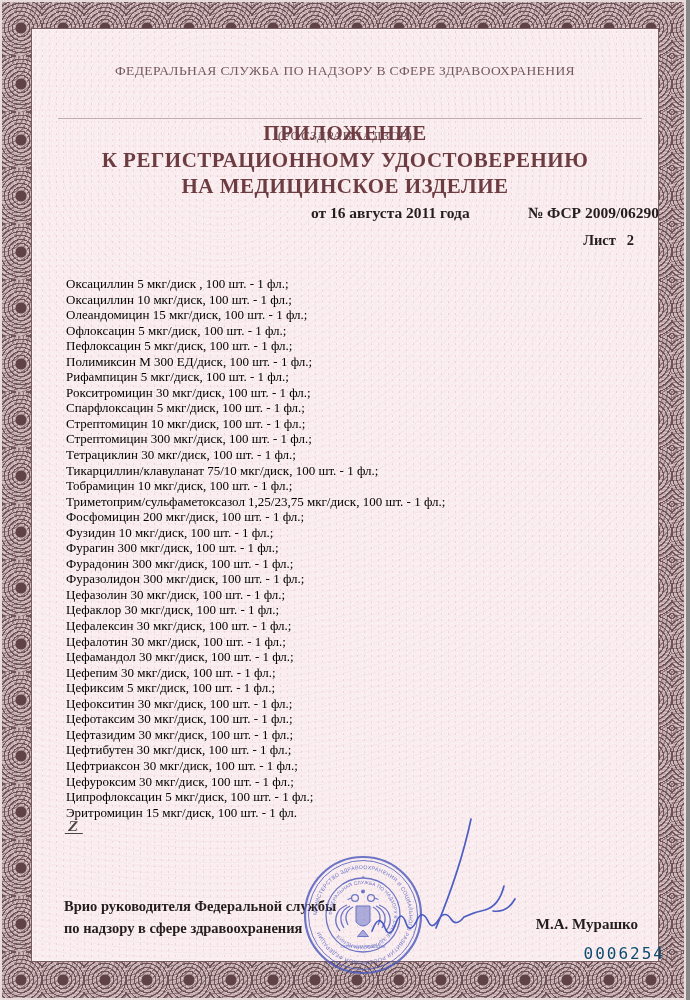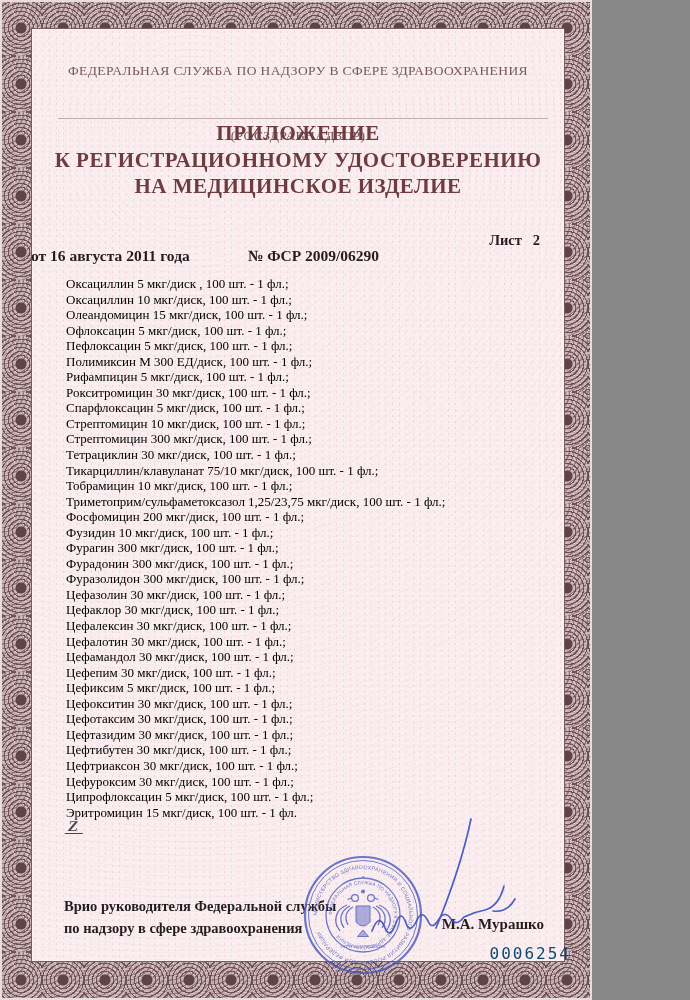--- a/index.html
+++ b/index.html
@@ -1,17 +1,17 @@
 <!DOCTYPE html>
 <html><head>
 <meta charset="utf-8">
 <style>
   html,body{margin:0;padding:0;background:#888;}
   .page{
-    position:relative;width:592px;height:1000px;overflow:hidden;
+    position:relative;width:686px;height:1000px;overflow:hidden;
     font-family:"Liberation Serif", serif;
     background:#c6aeb1;
   }
   
   .frame{
     position:absolute;inset:0;
     background-color:#c3aaad;
     background-image:
       radial-gradient(circle at 21px 28px, #5f4347 0 5px, rgba(0,0,0,0) 6px),
       repeating-radial-gradient(circle at 21px 28px, rgba(104,76,81,.95) 0 1.2px, rgba(0,0,0,0) 1.2px 4px),
@@ -40,22 +40,22 @@
   
   .abs{position:absolute;}
   .agency{left:31px;right:27px;text-align:center;color:#73595d;font-size:13.5px;letter-spacing:.4px;}
   .agency1{top:63px;}
   .agency2{top:81px;margin-top:47px;}
   .hairline{top:118px;left:58px;right:44px;height:1px;background:rgba(122,90,94,.45);}
   .title{left:31px;right:27px;text-align:center;color:#6d3c40;font-weight:bold;font-size:21px;letter-spacing:.5px;}
   .title1{top:121px;}
   .title2{top:148px;}
   .title3{top:174px;}
-  .dateline{top:204px;left:31px;right:27px;display:flex;justify-content:flex-start;gap:58px;
-    color:#241d20;font-weight:bold;font-size:15.5px;margin-top:43px;}
+  .dateline{top:204px;left:31px;right:27px;display:flex;justify-content:flex-end;gap:58px;
+    color:#241d20;font-weight:bold;font-size:15.5px;}
   .sheet{top:232px;right:52px;color:#241d20;font-weight:bold;font-size:14.5px;white-space:pre;}
   .items{left:66px;top:276px;color:#000000;font-size:13px;line-height:15.55px;}
   .item{white-space:pre;}
   .endmark{
     left:66px;top:819px;color:#4a4348;font-size:15px;font-weight:bold;
     border-bottom:1.6px solid #4a4348;padding:0 6px 0 2px;transform:skewX(-10deg);
     line-height:14px;
   }
   .order-par{left:62px;top:842px;width:582px;color:#2f282c;font-size:14.5px;line-height:21.5px;}
   .signatory{left:64px;top:895px;color:#241d20;font-weight:bold;font-size:14.5px;line-height:22px;}

